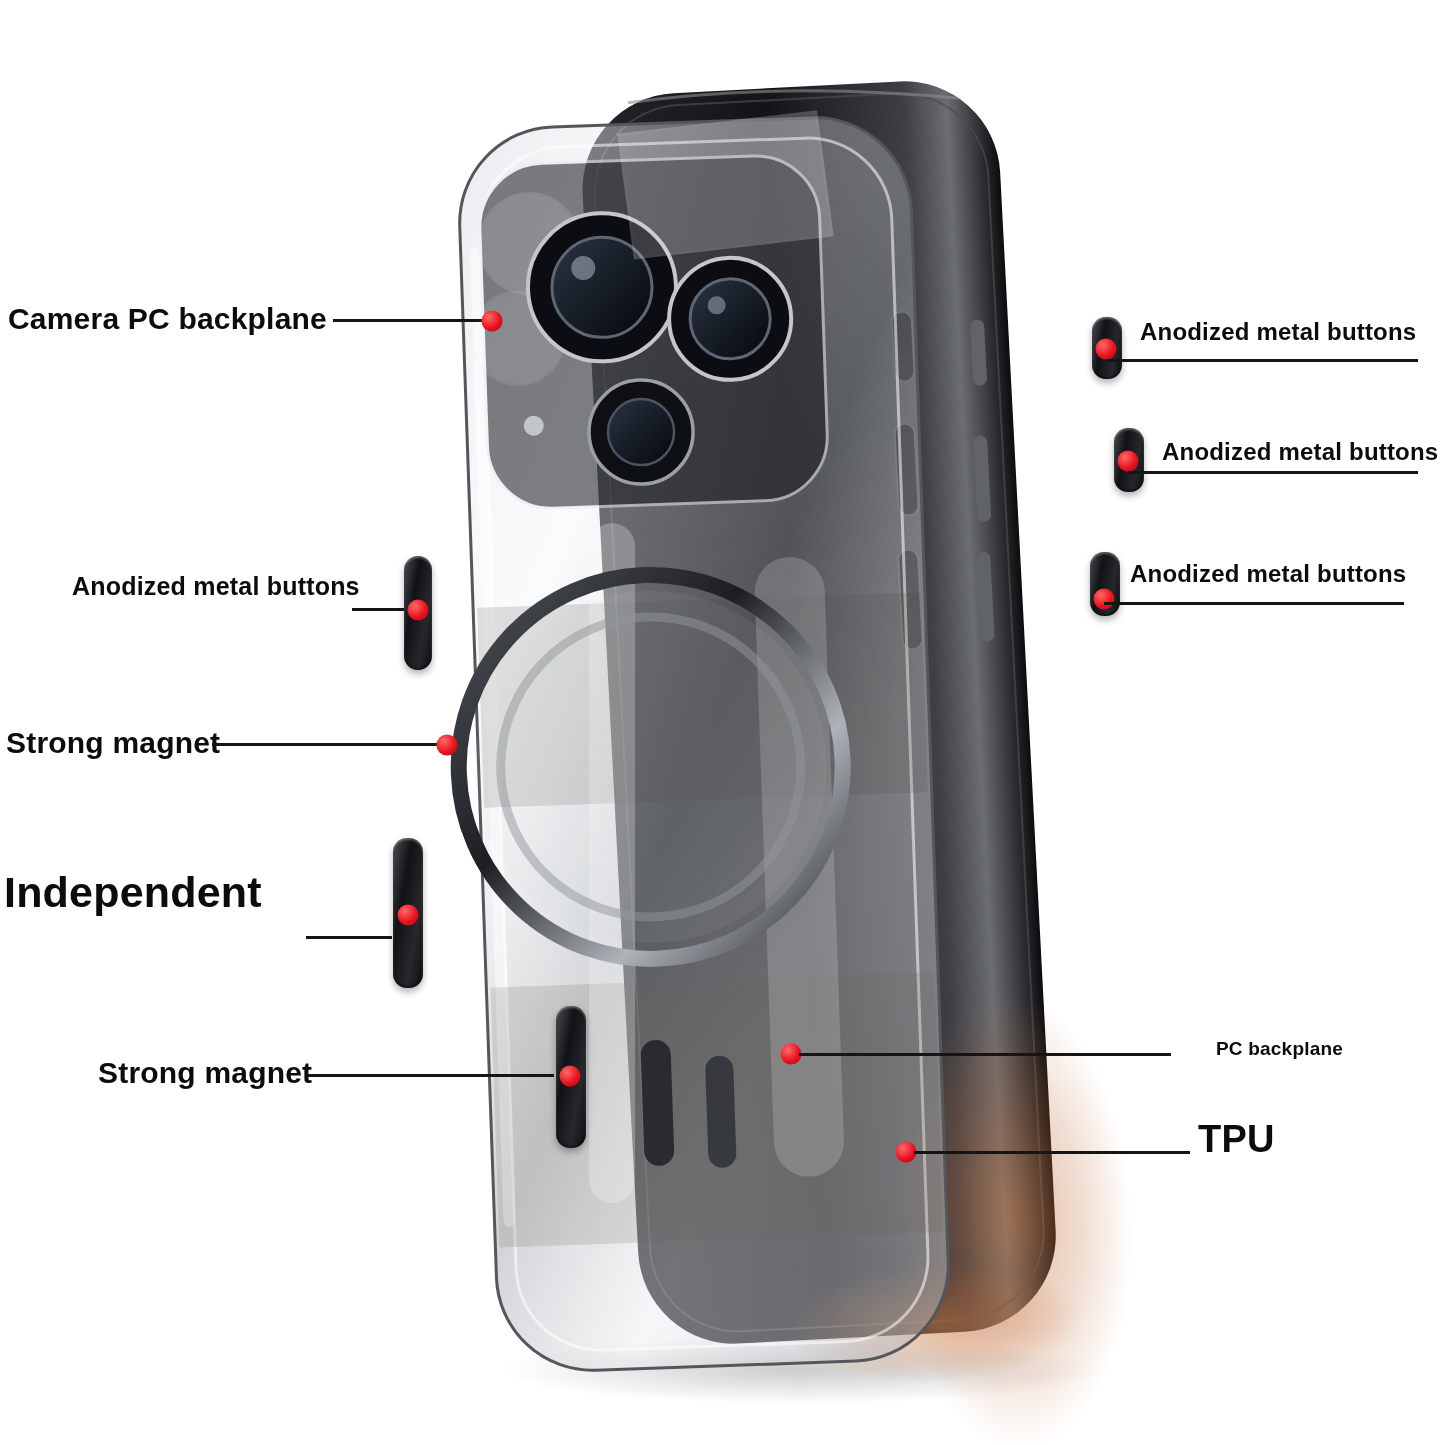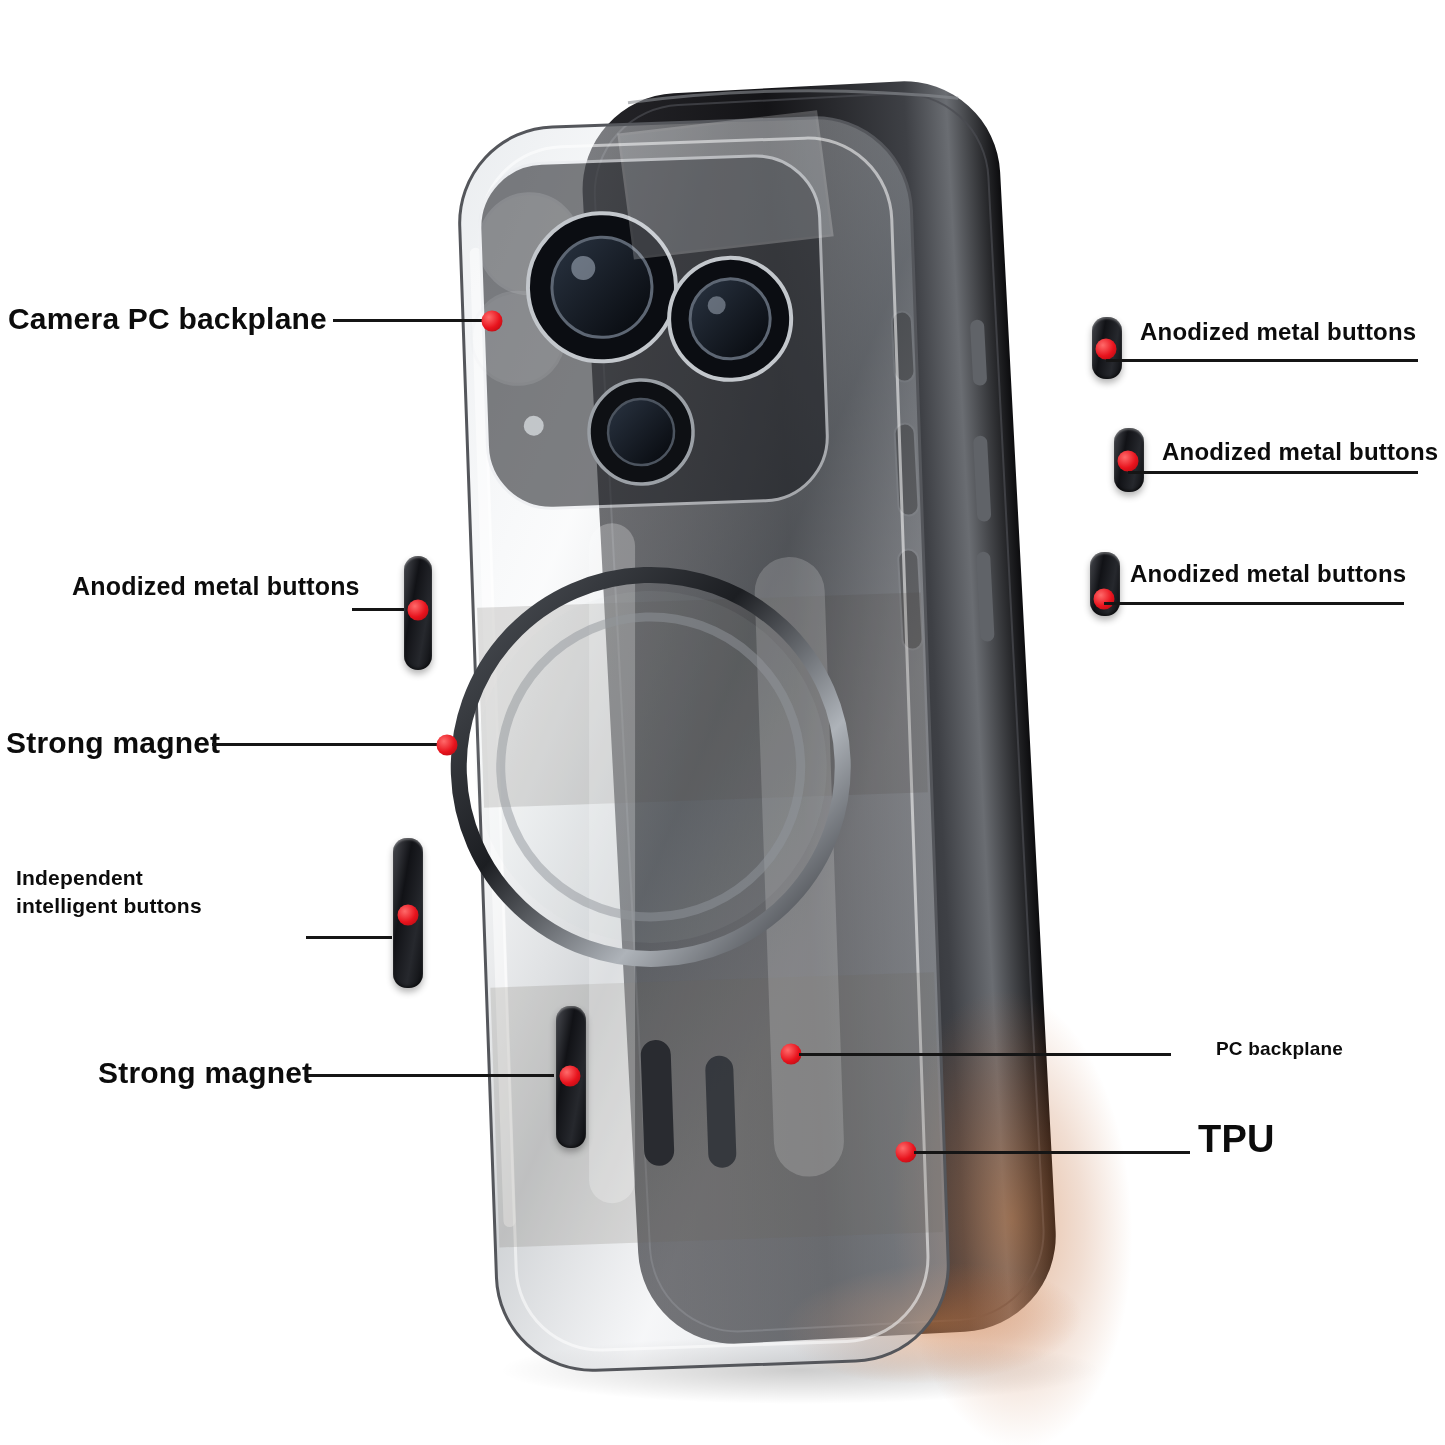--- a/index.html
+++ b/index.html
@@ -145,23 +145,22 @@
     <div class="dot" style="left:418px;top:610px"></div>
   </div>
 
   <div>
     <div class="label" style="left:6px;top:726px;font-size:30px">Strong magnet</div>
     <div class="leader" style="left:212px;top:743px;width:230px"></div>
     <div class="dot" style="left:447px;top:745px"></div>
   </div>
 
   <div>
-    <div class="label" style="left:16px;top:864px;font-size:21px;line-height:1.32">
+    <div class="label" style="left:4px;top:864px;font-size:43px;line-height:1.32">
       <span>Independent</span>
-      <span class="line2">intelligent buttons</span>
     </div>
     <div class="leader" style="left:306px;top:936px;width:86px"></div>
     <div class="pill" style="left:393px;top:838px;width:30px;height:150px"></div>
     <div class="dot" style="left:408px;top:915px"></div>
   </div>
 
   <div>
     <div class="label" style="left:98px;top:1056px;font-size:30px">Strong magnet</div>
     <div class="leader" style="left:308px;top:1074px;width:246px"></div>
     <div class="pill" style="left:556px;top:1006px;width:30px;height:142px"></div>

